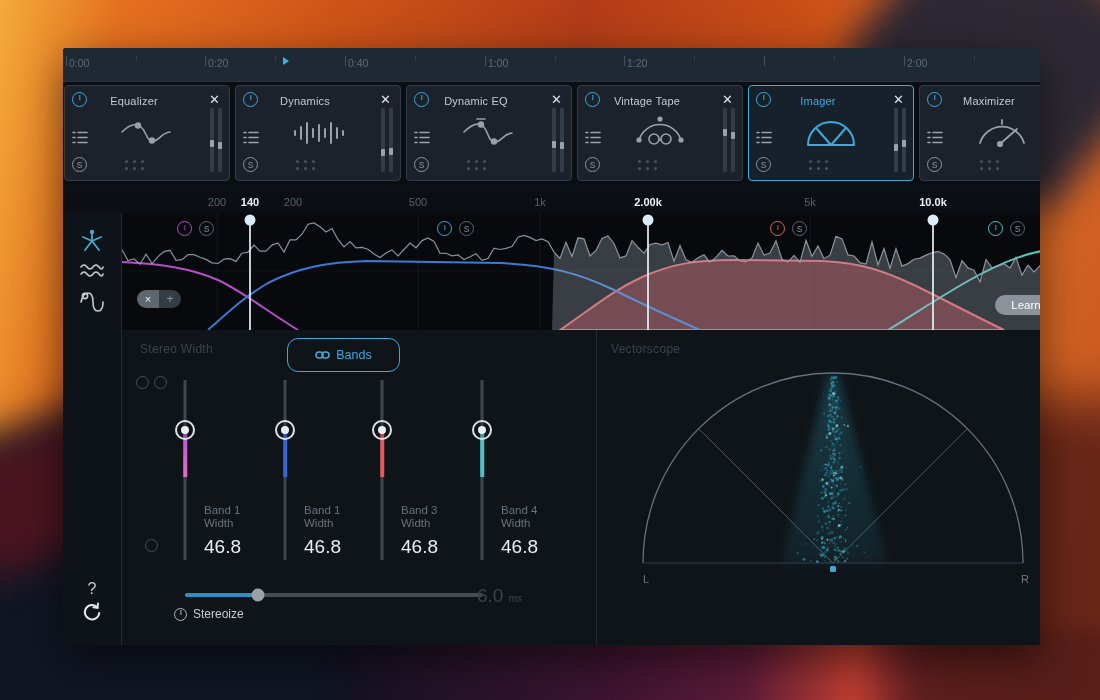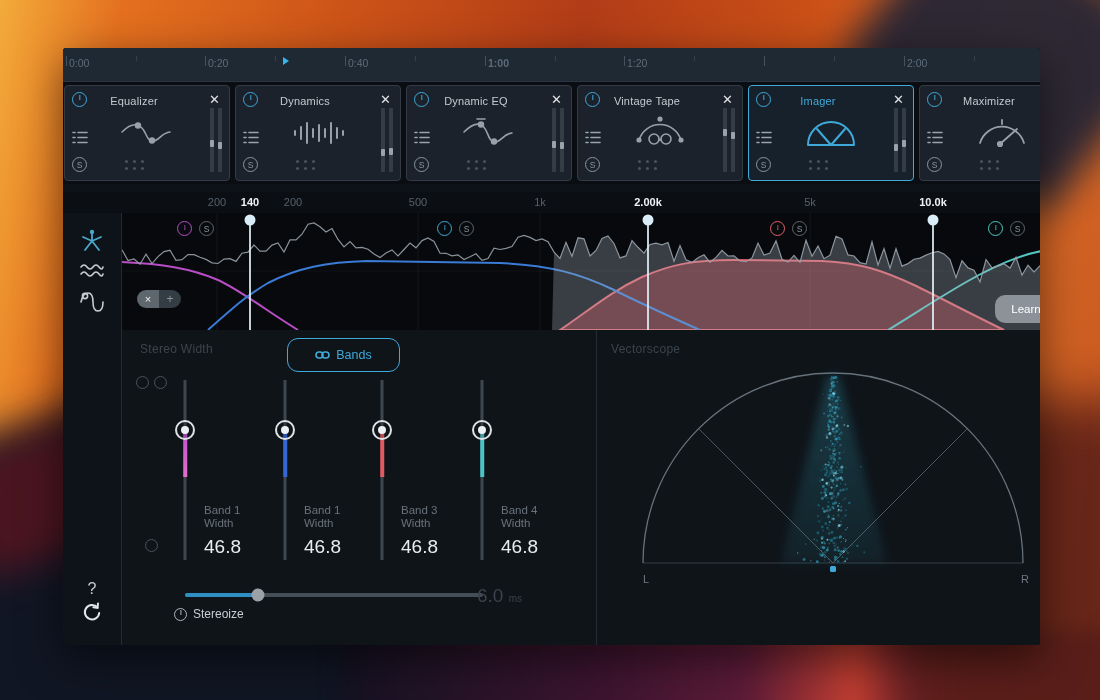--- a/index.html
+++ b/index.html
@@ -81,21 +81,21 @@
   .bp-power::after { content:""; position:absolute; left:50%; top:2px; width:1.4px; height:5px; background:inherit; transform:translateX(-50%); }
   .bp-power i { position:absolute; left:50%; top:2.5px; width:1.4px; height:5px; transform:translateX(-50%); display:block; }
   .bp-solo { width:15px; height:15px; border-radius:50%; border:1.4px solid #5d666e; color:#8b949c;
     font-size:8.5px; display:flex; align-items:center; justify-content:center; background:rgba(10,14,18,.4); }
   .xplus { position:absolute; left:15px; top:77px; width:44px; height:18px; border-radius:9px;
     overflow:hidden; display:flex; }
   .xplus .xseg { width:22px; background:#5e666e; color:#eef1f3; font-size:11px;
     display:flex; align-items:center; justify-content:center; cursor:pointer; }
   .xplus .pseg { width:22px; background:#343c44; color:#8b949c; font-size:12px;
     display:flex; align-items:center; justify-content:center; cursor:pointer; }
-  .learn-btn { position:absolute; left:873px; top:82px; width:62px; height:28px; border-radius:10px;
+  .learn-btn { position:absolute; left:873px; top:82px; width:62px; height:20px; border-radius:10px;
     background:rgba(150,158,166,.88); color:#fff; font-size:11.5px; display:flex; align-items:center;
     justify-content:center; cursor:pointer; }
 
   
   .bottom-row { position:absolute; left:0; top:282px; width:100%; height:315px; background:#0f1419; }
   .bottom-rail { height:315px; }
   .help-glyph { font-size:16px; color:#c8cdd2; }
   .sw-panel { position:absolute; left:59px; top:0; width:475px; height:315px; border-right:1px solid #232b34; }
   .panel-title { font-size:12px; color:#3a444d; letter-spacing:.3px; }
   .bands-btn { position:absolute; left:165px; top:8px; width:113px; height:34px; border:1.5px solid #3fa9d9;
@@ -161,21 +161,21 @@
   <div class="tick" style="left: 3px;"></div>
       <div class="tlabel" style="left: 6px;">0:00</div>
       <div class="minitick" style="left: 73px;"></div>
       <div class="tick" style="left: 142px;"></div>
       <div class="tlabel" style="left: 145px;">0:20</div>
       <div class="minitick" style="left: 212px;"></div>
       <div class="tick" style="left: 282px;"></div>
       <div class="tlabel" style="left: 285px;">0:40</div>
       <div class="minitick" style="left: 352px;"></div>
       <div class="tick" style="left: 422px;"></div>
-      <div class="tlabel" style="left: 425px; font-weight: bold;">1:00</div>
+      <div class="tlabel" style="left: 425px;">1:00</div>
       <div class="minitick" style="left: 492px;"></div>
       <div class="tick" style="left: 561px;"></div>
       <div class="tlabel" style="left: 564px;">1:20</div>
       <div class="minitick" style="left: 631px;"></div>
       <div class="tick" style="left: 701px;"></div>
       <div class="tlabel" style="left: 724px; margin-top: 48px;">1:40</div>
       <div class="minitick" style="left: 771px;"></div>
       <div class="tick" style="left: 841px;"></div>
       <div class="tlabel" style="left: 844px;">2:00</div>
       <div class="minitick" style="left: 911px;"></div>

